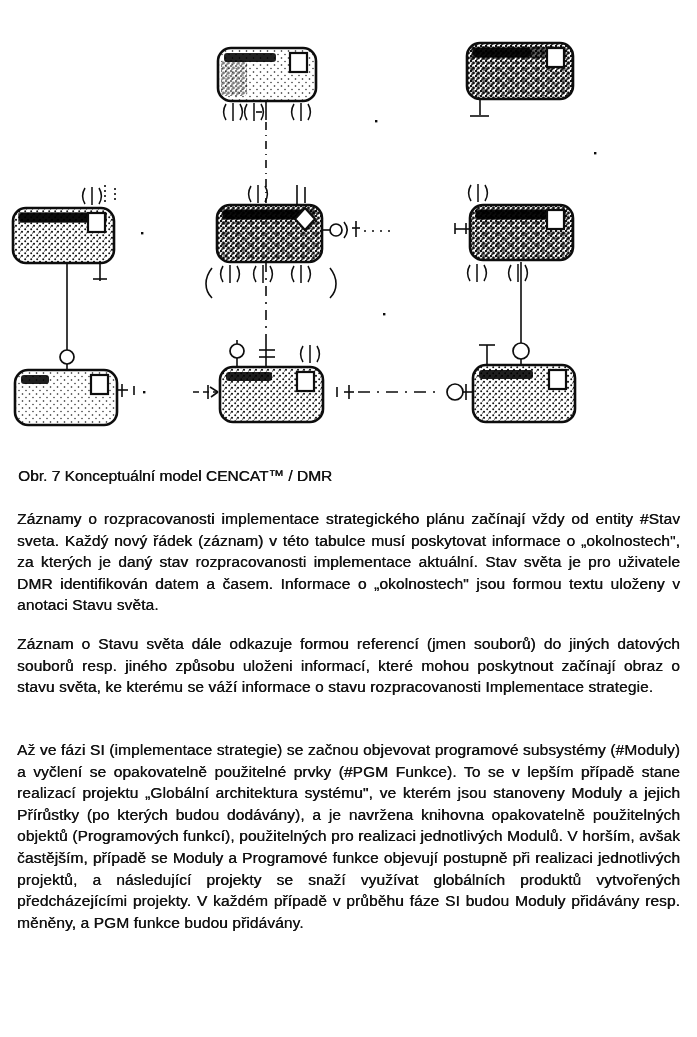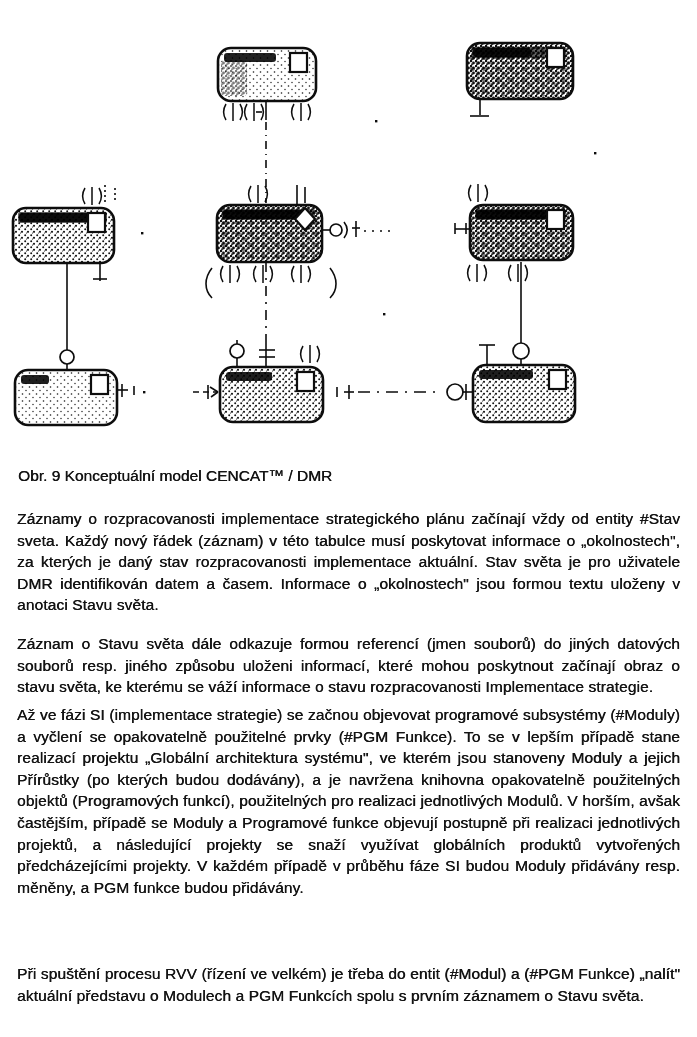--- a/index.html
+++ b/index.html
@@ -19,21 +19,21 @@
   }
   .para{
     position:absolute;left:17px;width:663px;margin:0;
     font-size:15.5px;line-height:21.6px;
     text-align:justify;text-justify:inter-word;
     text-shadow:0.35px 0 0 currentColor;
     letter-spacing:0.1px;
   }
   #p0{top:508px;}
   #p1{top:633px;}
-  #p2{top:704px;}
+  #p2{top:739px;}
   #p3{top:963px;}
 </style>
 </head>
 <body>
 
 <div id="page">
 
   <svg id="diagram" width="697" height="460" viewBox="0 0 697 460" xmlns="http://www.w3.org/2000/svg">
     <defs>
       <pattern id="pat-light" width="7" height="7" patternUnits="userSpaceOnUse">
@@ -155,20 +155,19 @@
         <path d="M518,264 V282 M511,265 C508,270 508,276 511,281 M525,265 C528,270 528,276 525,281" fill="none" stroke="#0d0d0d" stroke-width="1.5"></path>
         <path d="M310,345 V363 M303,346 C300,351 300,357 303,362 M317,346 C320,351 320,357 317,362" fill="none" stroke="#0d0d0d" stroke-width="1.5"></path>
         <rect x="143" y="391" width="2.4" height="2.4" fill="#0d0d0d"></rect>
         <rect x="594" y="152" width="2.4" height="2.4" fill="#0d0d0d"></rect>
         <rect x="383" y="313" width="2.4" height="2.4" fill="#0d0d0d"></rect>
         <rect x="141" y="232" width="2.4" height="2.4" fill="#0d0d0d"></rect>
         <rect x="375" y="120" width="2.4" height="2.4" fill="#0d0d0d"></rect>
       </g>
   </svg>
 
-  <div class="caption">Obr. 9 Konceptuální model CENCAT™ / DMR</div>
+  <div class="caption">Obr. 7 Konceptuální model CENCAT™ / DMR</div>
 
   <p id="p0" class="para">Záznamy o rozpracovanosti implementace strategického plánu  začínají vždy od entity #Stav sveta. Každý nový řádek (záznam) v této tabulce musí poskytovat informace o „okolnostech", za kterých je daný stav rozpracovanosti implementace aktuální. Stav světa je pro uživatele DMR identifikován datem a časem.  Informace o „okolnostech" jsou formou textu uloženy v anotaci Stavu světa.</p>
   <p id="p1" class="para">Záznam o Stavu světa dále odkazuje formou referencí (jmen souborů) do jiných datových souborů resp. jiného způsobu uloženi informací, které mohou poskytnout začínají obraz o stavu světa, ke kterému se váží informace o stavu rozpracovanosti Implementace strategie.</p>
   <p id="p2" class="para">Až ve fázi SI (implementace strategie) se začnou objevovat programové subsystémy (#Moduly) a vyčlení se opakovatelně použitelné prvky (#PGM Funkce). To se v lepším případě stane realizací projektu „Globální architektura systému", ve kterém jsou stanoveny Moduly a jejich Přírůstky (po kterých budou dodávány), a je navržena knihovna opakovatelně použitelných objektů (Programových funkcí), použitelných pro realizaci jednotlivých Modulů. V horším, avšak častějším, případě se Moduly a Programové funkce objevují postupně při realizaci jednotlivých projektů, a následující projekty se snaží využívat globálních produktů vytvořených předcházejícími projekty. V každém případě v průběhu fáze SI budou Moduly přidávány resp. měněny, a PGM funkce budou přidávány.</p>
-  <p id="p3" class="para">Při spuštění procesu RVV (řízení ve velkém) je třeba do entit (#Modul) a (#PGM Funkce) „nalít" aktuální představu o Modulech a PGM Funkcích spolu s prvním záznamem o Stavu světa.</p>
 
 </div>
 
 </body></html>

